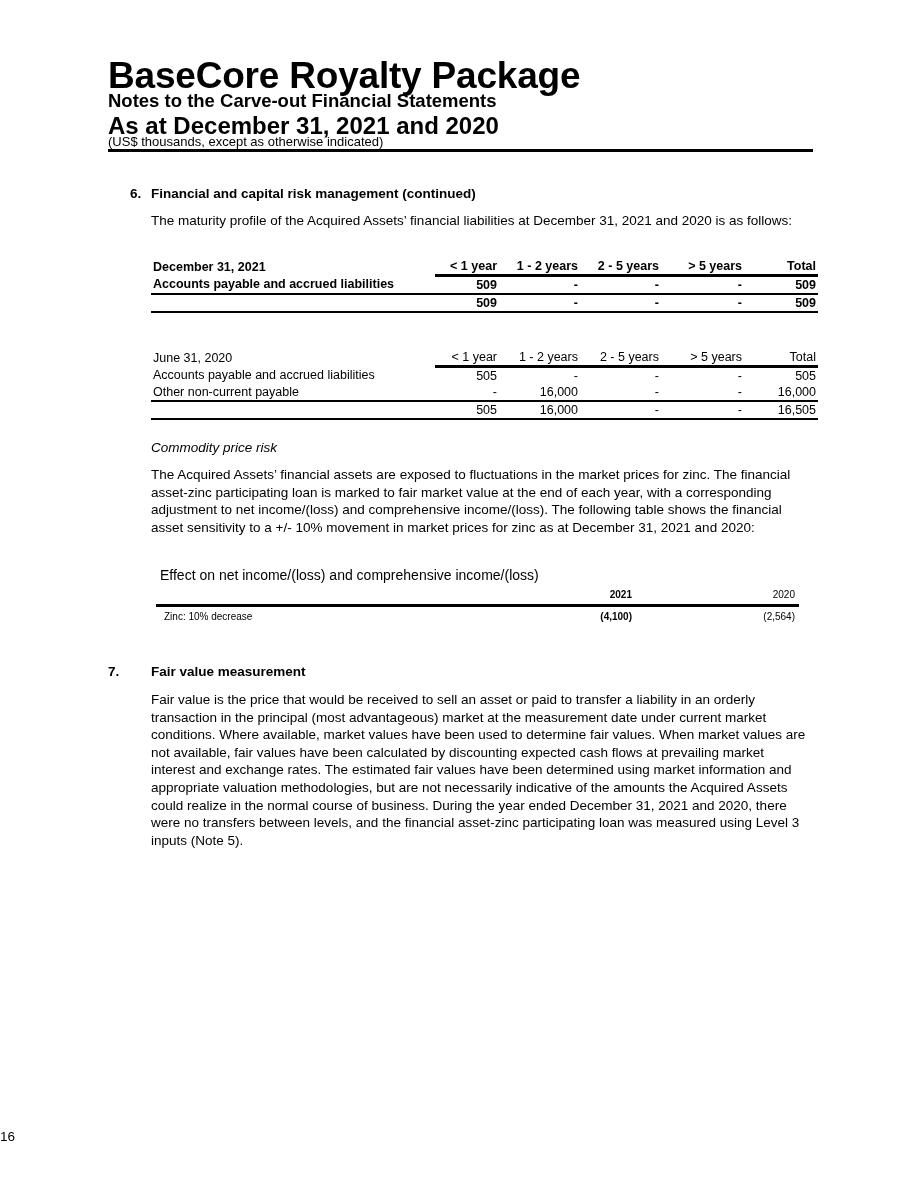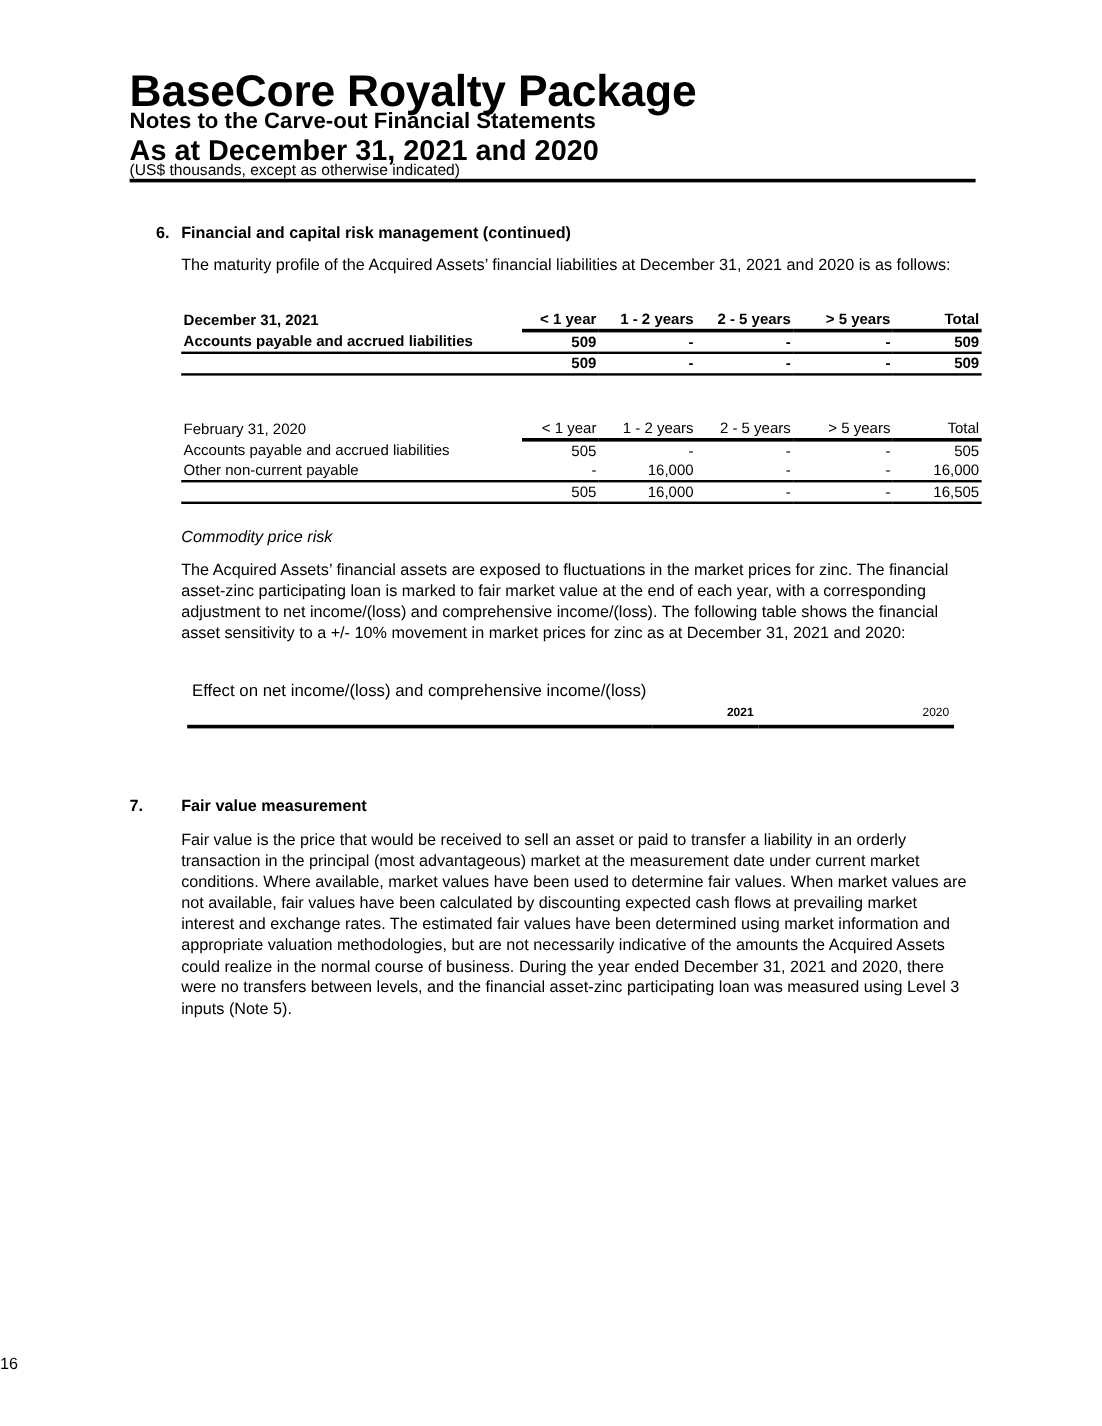--- a/index.html
+++ b/index.html
@@ -71,21 +71,21 @@
     <td class="n">-</td>
     <td class="n">-</td>
     <td class="n">509</td>
   </tr>
 </tbody>
   </table>
 
 <table class="mat" style="top:349px;">
   <tbody>
       <tr class="hdr">
-    <td class="lbl">February 31, 2020</td>
+    <td class="lbl">June 31, 2020</td>
     <td class="n c1">&lt; 1 year</td>
     <td class="n c2">1 - 2 years</td>
     <td class="n c3">2 - 5 years</td>
     <td class="n c4">&gt; 5 years</td>
     <td class="n c5">Total</td>
   </tr>
   <tr>
     <td class="lbl">Accounts payable and accrued liabilities</td>
     <td class="n">505</td>
     <td class="n">-</td>
@@ -116,20 +116,25 @@
 <div class="abs para" style="left:151px; top:466px;">The Acquired Assets’ financial assets are exposed to fluctuations in the market prices for zinc. The financial asset-zinc participating loan is marked to fair market value at the end of each year, with a corresponding adjustment to net income/(loss) and comprehensive income/(loss). The following table shows the financial asset sensitivity to a +/- 10% movement in market prices for zinc as at December 31, 2021 and 2020:</div>
 <div class="abs" style="left:160px; top:567px; font-size:14px;">Effect on net income/(loss) and comprehensive income/(loss)</div>
 
 <table class="sens">
   <tbody>
       <tr class="head">
     <td class="lbl"></td>
     <td class="v21">2021</td>
     <td class="v20">2020</td>
   </tr>
+  <tr>
+    <td class="lbl" style="padding-left:8px;">Zinc: 10% decrease</td>
+    <td class="v21">(4,100)</td>
+    <td class="v20">(2,564)</td>
+  </tr>
 </tbody>
   </table>
 
 <div class="abs sec-num" style="left:108px; top:664px;">7.</div>
 <div class="abs sec-title" style="left:151px; top:664px;">Fair value measurement</div>
 <div class="abs para" style="left:151px; top:691px;">Fair value is the price that would be received to sell an asset or paid to transfer a liability in an orderly transaction in the principal (most advantageous) market at the measurement date under current market conditions.  Where available, market values have been used to determine fair values.  When market values are not available, fair values have been calculated by discounting expected cash flows at prevailing market interest and exchange rates.  The estimated fair values have been determined using market information and appropriate valuation methodologies, but are not necessarily indicative of the amounts the Acquired Assets could realize in the normal course of business.  During the year ended December 31, 2021 and 2020, there were no transfers between levels, and the financial asset-zinc participating loan was measured using Level 3 inputs (Note 5).</div>
 
 <div class="abs pagenum">16</div>
 
 </body></html>

